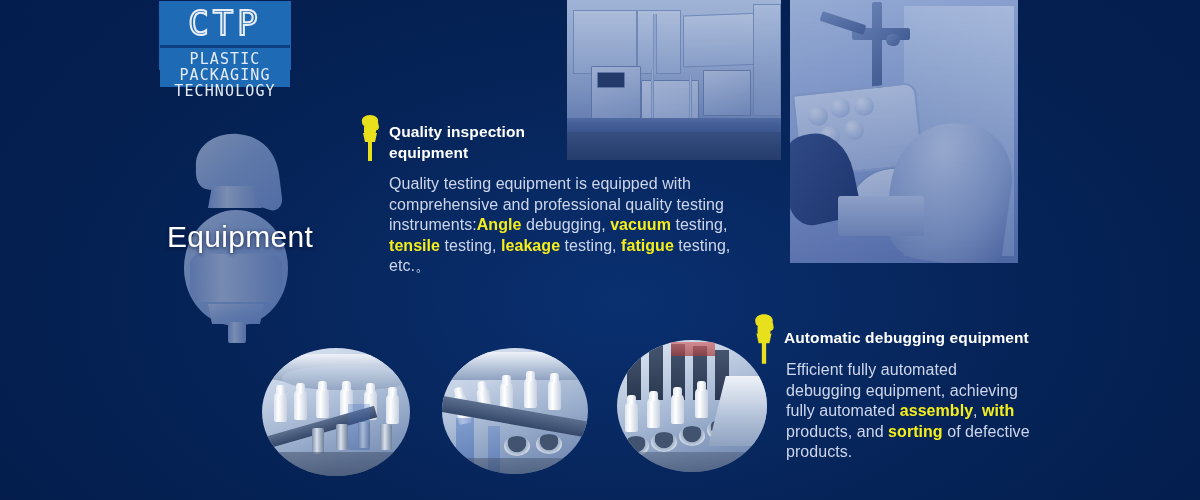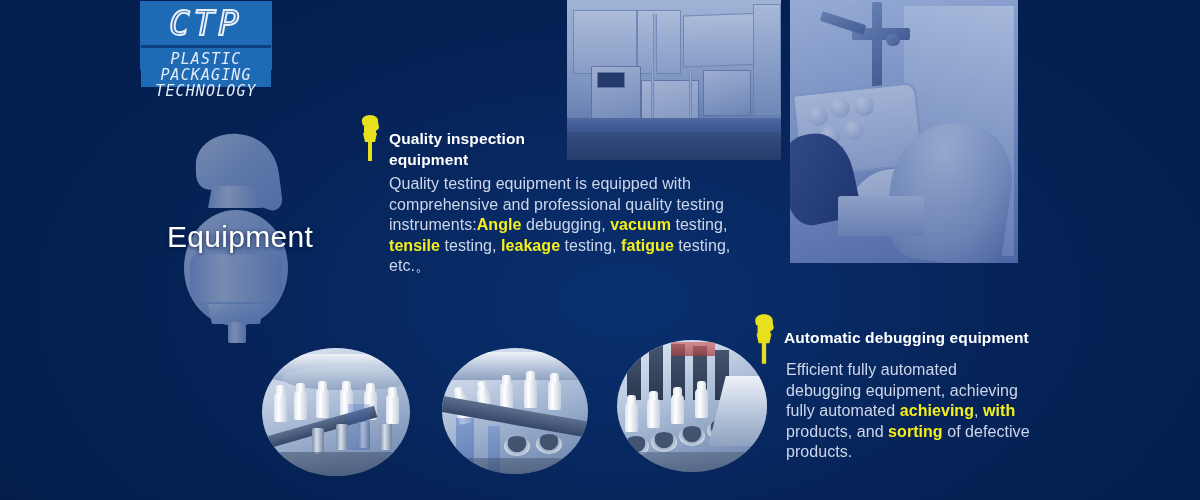--- a/index.html
+++ b/index.html
@@ -16,27 +16,26 @@
     height: 500px;
     overflow: hidden;
     background:
       radial-gradient(ellipse 900px 520px at 52% 60%, #0a3070 0%, #062459 42%, #041f50 68%, #03184299 100%),
       linear-gradient(180deg, #042460 0%, #03205a 50%, #021a4a 100%);
   }
 
   
   .logo-box {
     position: absolute;
-    left: 141px;
+    left: 160px;
     top: 2px;
     width: 130px;
     height: 67px;
     background: #1d67b4;
     box-shadow: 0 0 0 1px #1d67b4;
-    font-style: italic;
   }
   .logo-top {
     position: relative;
     height: 43px;
     border-bottom: 3px solid #0c3e80;
     background: #1f6ab5;
     overflow: hidden;
   }
   .logo-ctp {
     position: absolute;
@@ -278,21 +277,21 @@
   .block-body {
     position: absolute;
     font-size: 16px;
     color: #cdd6ea;
     line-height: 20.5px;
     letter-spacing: 0.05px;
   }
   .hl { color: #f5ee1b; font-weight: 600; }
 
   #sec1-icon { left: 357px; top: 114px; }
-  #sec1-head { left: 389px; top: 121px; width: 230px; margin-top: 7px; }
+  #sec1-head { left: 389px; top: 121px; width: 230px; }
   #sec1-body { left: 389px; top: 174px; width: 380px; }
 
   #sec2-icon { left: 750px; top: 313px; }
   #sec2-head { left: 784px; top: 327px; width: 300px; }
   #sec2-body { left: 786px; top: 360px; width: 250px; }
 </style>
 </head>
 <body>
 
 <div id="page">
@@ -440,15 +439,15 @@
   </div>
   <div class="block-body" id="sec1-body"><span>Quality testing equipment is equipped with comprehensive and professional quality testing instruments:</span><span class="hl">Angle</span><span> debugging, </span><span class="hl">vacuum</span><span> testing, </span><span class="hl">tensile</span><span> testing, </span><span class="hl">leakage</span><span> testing, </span><span class="hl">fatigue</span><span> testing, etc.。</span></div>
 
   <svg class="pump-icon" id="sec2-icon" width="28" height="52" viewBox="0 0 26 48">
     <path d="M5 8 C4 4 8 1 13 1 C18 1 22 4 21 8 L22 13 C22 16 19 17 17 16 L15 12 L8 12 C6 12 5 10 5 8 Z" fill="#e8e01c"></path>
     <rect x="7" y="11" width="12" height="9" rx="2" fill="#e8e01c"></rect>
     <path d="M6 19 L20 19 L18 28 L8 28 Z" fill="#e8e01c"></path>
     <rect x="11" y="27" width="4" height="20" fill="#e8e01c"></rect>
   </svg>
   <div class="block-head" id="sec2-head">Automatic debugging equipment</div>
-  <div class="block-body" id="sec2-body"><span>Efficient fully automated debugging equipment, achieving fully automated </span><span class="hl">achieving</span><span>, </span><span class="hl">with</span><span> products, and </span><span class="hl">sorting</span><span> of defective products.</span></div>
+  <div class="block-body" id="sec2-body"><span>Efficient fully automated debugging equipment, achieving fully automated </span><span class="hl">assembly</span><span>, </span><span class="hl">with</span><span> products, and </span><span class="hl">sorting</span><span> of defective products.</span></div>
 
 </div>
 
 </body></html>

